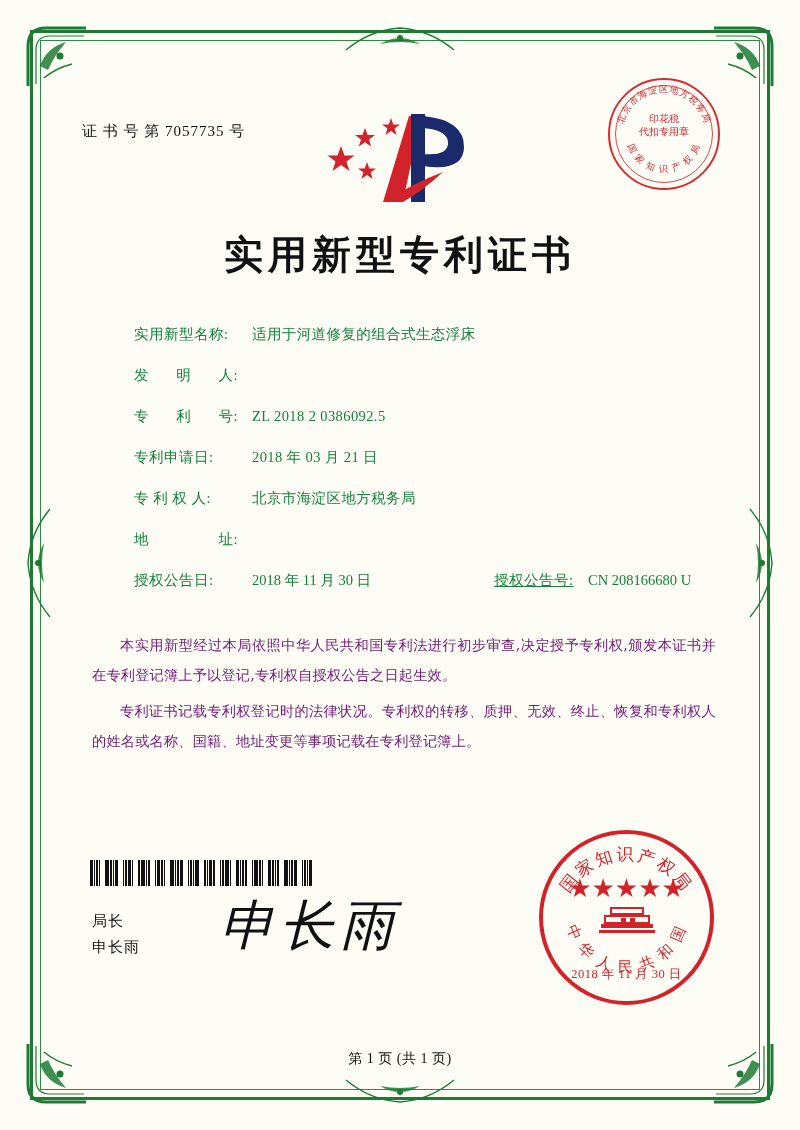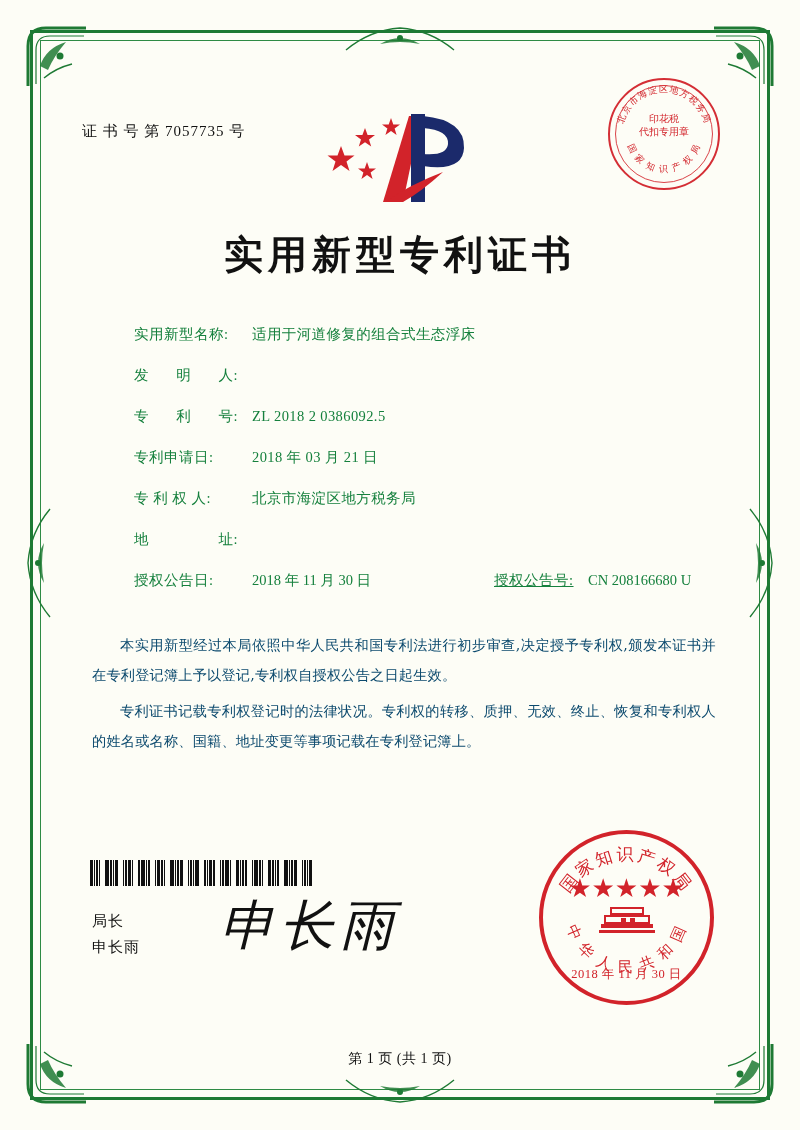--- a/index.html
+++ b/index.html
@@ -190,21 +190,21 @@
   .row-two .lbl-a { width: 118px; }
   .row-two .lbl-b { width: 94px; text-decoration: underline; }
 
   .paragraphs {
     position: absolute;
     left: 22px;
     right: 14px;
     top: 560px;
     font-size: 14.2px;
     line-height: 30px;
-    color: #0c4a6e;
+    color: #701a75;
     text-align: justify;
     font-family: "DejaVu Serif", serif;
   }
   .paragraphs p {
     margin: 0 0 6px 0;
     text-indent: 28px;
     letter-spacing: .2px;
   }
 
   

